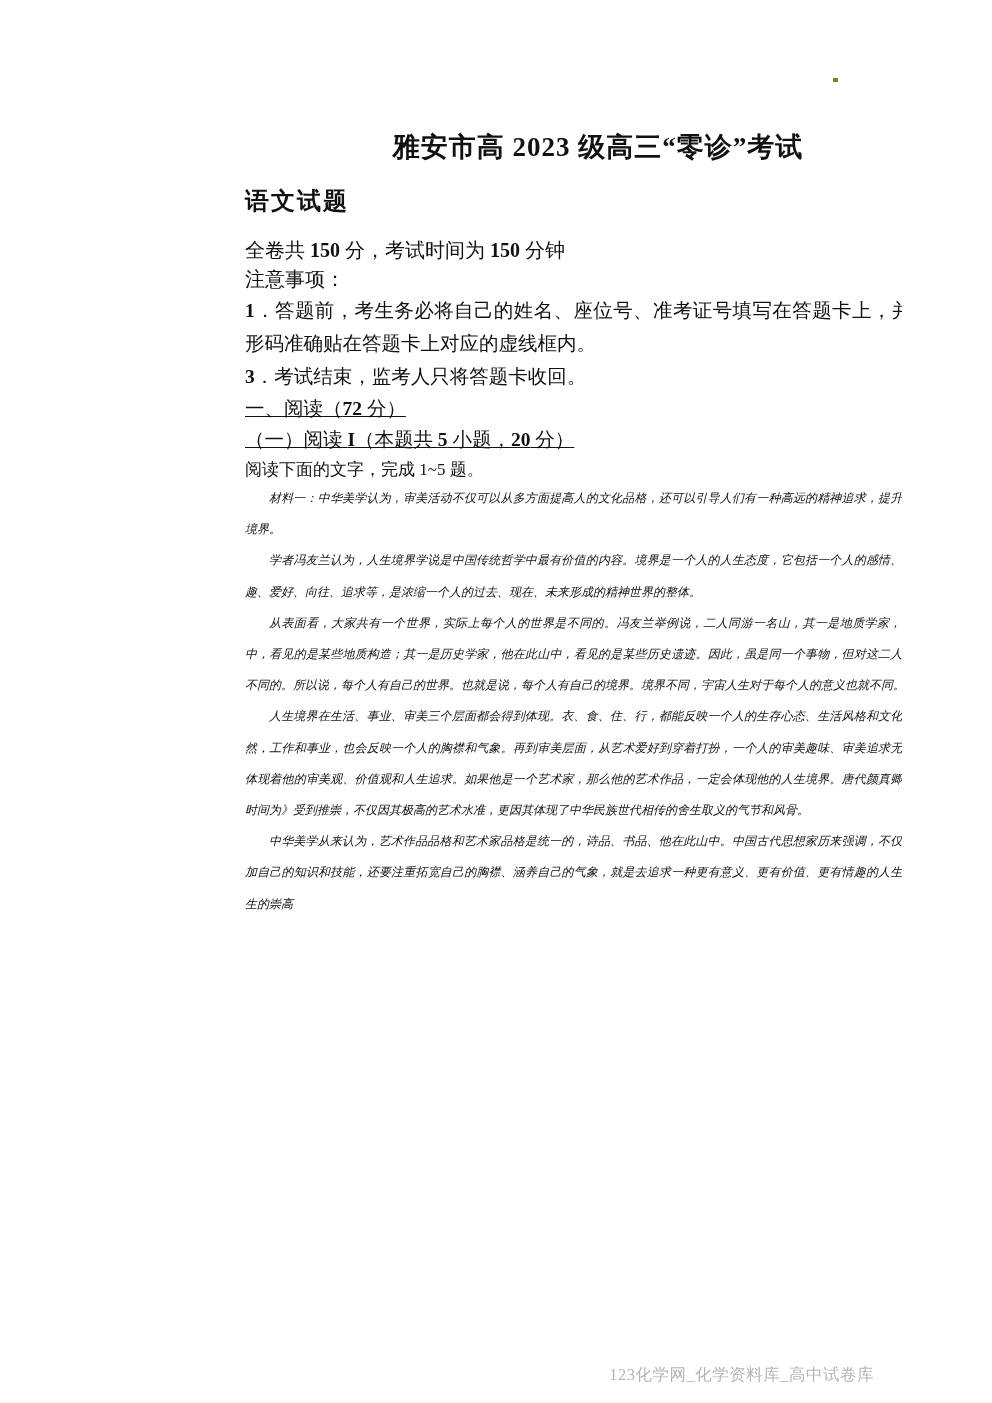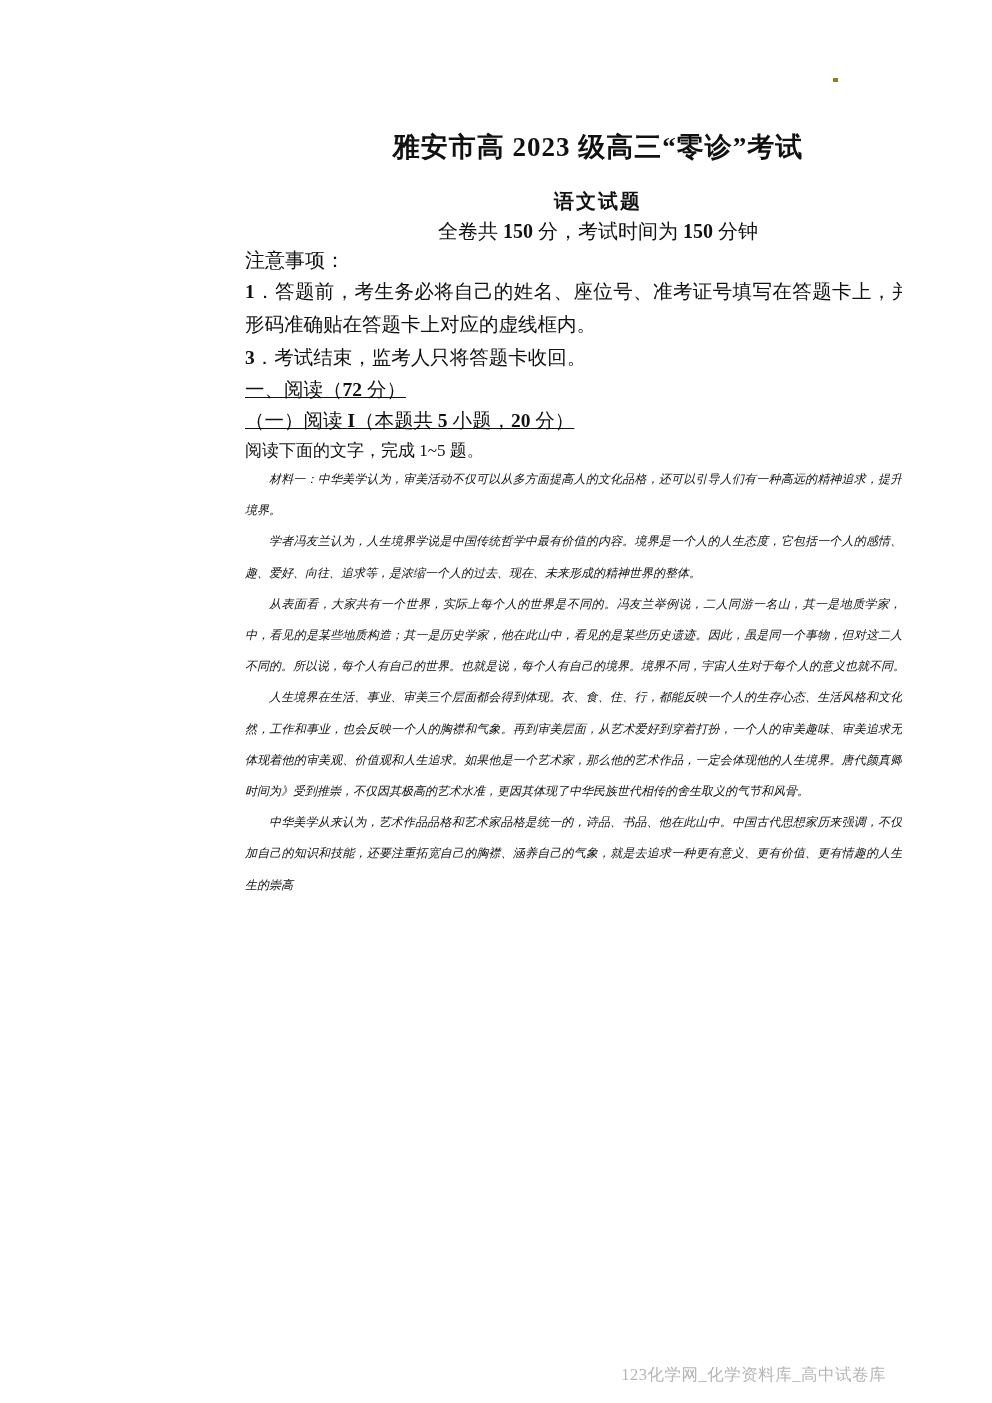--- a/index.html
+++ b/index.html
@@ -30,31 +30,29 @@
   .title {
     margin: 8px 0 0 0;
     font-size: 27px;
     font-weight: bold;
     line-height: 42px;
     text-align: center;
     letter-spacing: 1px;
   }
   .subtitle {
     margin: 16px 0 0 0;
-    font-size: 20px;
+    font-size: 24px;
     font-weight: bold;
     line-height: 34px;
-    text-align: center;
     letter-spacing: 2px;
   }
   .score-line {
-    margin: 0 0 0 0;
+    margin: 19px 0 0 0;
     font-size: 20px;
     line-height: 27px;
-    text-align: center;
   }
   .notes-label {
     margin: 0;
     font-size: 20px;
     line-height: 30px;
   }
   .notice {
     margin: 0;
     font-size: 19.5px;
     line-height: 33px;
@@ -76,21 +74,21 @@
     font-size: 12px;
     line-height: 31.2px;
     text-align: justify;
     text-indent: 2em;
     font-style: italic;
     font-family: Liberation Mono, monospace;
   }
   b { font-weight: bold; }
   .footer {
     position: absolute;
-    right: 16px;
+    right: 28px;
     top: 1364px;
     font-size: 16.5px;
     color: #b5b5b5;
     letter-spacing: 0.5px;
   }
 </style>
 </head>
 <body>
 
 <div class="page">

